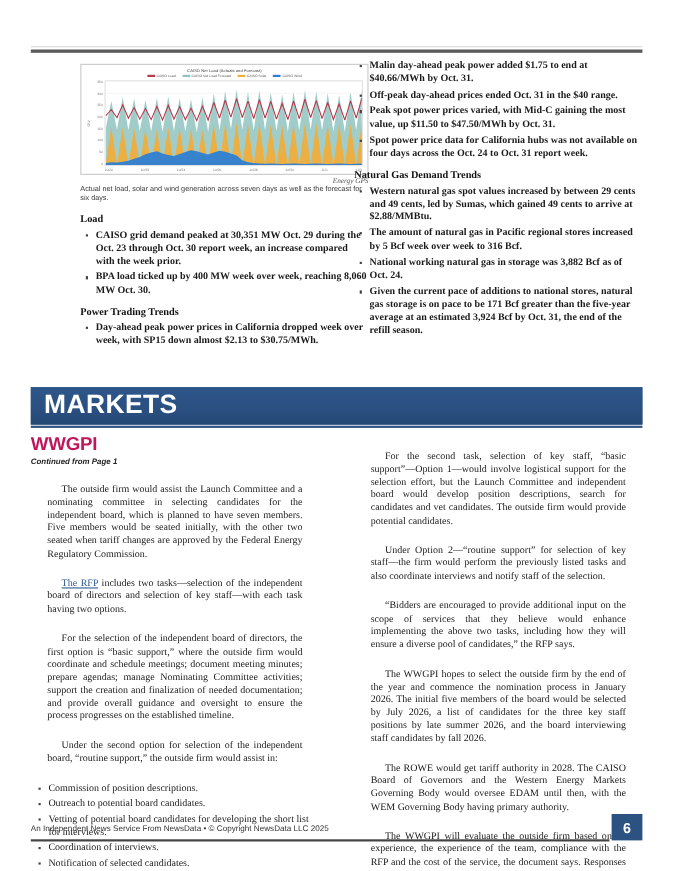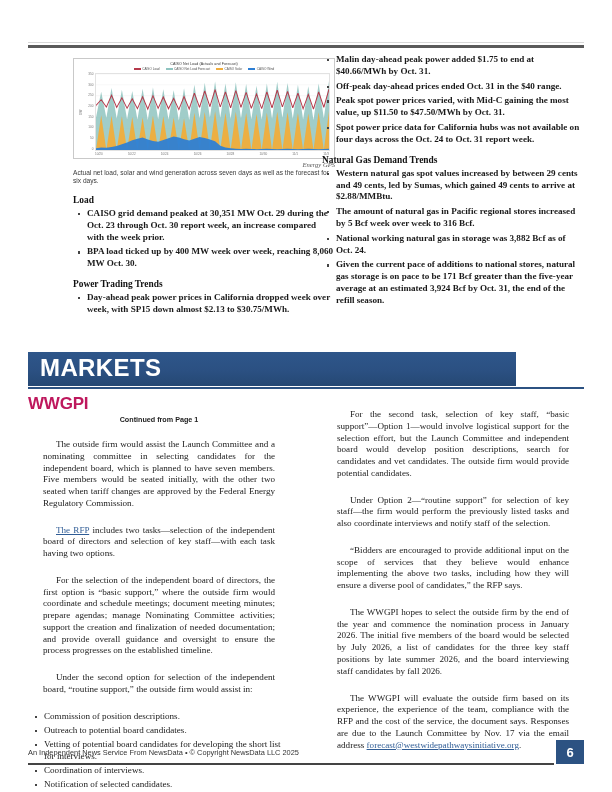--- a/index.html
+++ b/index.html
@@ -96,21 +96,21 @@
     position:relative;padding-left:14px;margin-bottom:3.0px;
     font-size:9.1px;line-height:1.30;text-align:left;color:#1a1a1a;
   }
   ul.bullets li::before{
     content:"";position:absolute;left:5px;top:5px;
     width:2.2px;height:2.2px;background:#444;
   }
 
   
   .banner{
-    position:absolute;left:28px;top:352px;width:488px;height:34px;
+    position:absolute;left:28px;top:352px;width:556px;height:34px;
     background:#2c5282;
   }
   .banner-inner{
     position:absolute;left:0;top:0;right:0;bottom:0;
     background:linear-gradient(180deg,#2e568a 0%,#2b5082 55%,#254873 100%);
   }
   .banner-text{
     position:absolute;left:12px;top:50%;transform:translateY(-52%);
     font-family:"Liberation Sans", sans-serif;font-weight:bold;
     font-size:24px;letter-spacing:.4px;color:#ffffff;
@@ -120,22 +120,22 @@
   }
 
   
   .art-left{position:absolute;left:28px;top:394px;width:262px;}
   .art-right{position:absolute;left:322px;top:394px;width:262px;}
   h2.art-title{
     font-family:"Liberation Sans", sans-serif;font-weight:bold;
     font-size:17px;letter-spacing:-.2px;margin:0 0 1px 0;color:#be185d;
   }
   .continued{
-    font-family:"Liberation Sans", sans-serif;font-weight:bold;
-    font-size:7.2px;color:#222;margin:0 0 5px 0;text-align:center;
+    font-family:"Liberation Sans", sans-serif;font-style:italic;font-weight:bold;
+    font-size:7.2px;color:#222;margin:0 0 5px 0;
   }
   p.body{
     font-size:9.1px;line-height:1.295;margin:15px;text-align:justify;
     text-indent:13px;color:#1a1a1a;
     -webkit-hyphens:auto;hyphens:auto;
   }
   a.inline-link{color:#2f5c95;text-decoration:underline;}
   ul.art-bullets{margin:4px 0 0 0;padding:0;list-style:none;}
   ul.art-bullets li{
     position:relative;padding-left:16px;margin-bottom:2.4px;
@@ -289,20 +289,21 @@
       <li>Coordination of interviews.</li>
       <li>Notification of selected candidates.</li>
     </ul>
   </div>
 
   <div class="art-right">
     <p class="body">For the second task, selection of key staff, “basic support”—Option 1—would involve logistical support for the selection effort, but the Launch Committee and independent board would develop position descriptions, search for candidates and vet candidates. The outside firm would provide potential candidates.</p>
     <p class="body">Under Option 2—“routine support” for selection of key staff—the firm would perform the previously listed tasks and also coordinate interviews and notify staff of the selection.</p>
     <p class="body">“Bidders are encouraged to provide additional input on the scope of services that they believe would enhance implementing the above two tasks, including how they will ensure a diverse pool of candidates,” the RFP says.</p>
     <p class="body">The WWGPI hopes to select the outside firm by the end of the year and commence the nomination process in January 2026. The initial five members of the board would be selected by July 2026, a list of candidates for the three key staff positions by late summer 2026, and the board interviewing staff candidates by fall 2026.</p>
+    <p class="body">The ROWE would get tariff authority in 2028. The CAISO Board of Governors and the Western Energy Markets Governing Body would oversee EDAM until then, with the WEM Governing Body having primary authority.</p>
     <p class="body"><span>The WWGPI will evaluate the outside firm based on its experience, the experience of the team, compliance with the RFP and the cost of the service, the document says. Responses are due to the Launch Committee by Nov. 17 via the email address</span> <a class="inline-link" href="#">forecast@westwidepathwaysinitiative.org</a><span>.</span></p>
   </div>
 
   <div class="footer-text">An Independent News Service From NewsData • © Copyright NewsData LLC 2025</div>
   <div class="footer-rule"></div>
   <div class="page-num-box">
     <span>6</span>
   </div>
 
 </div>

